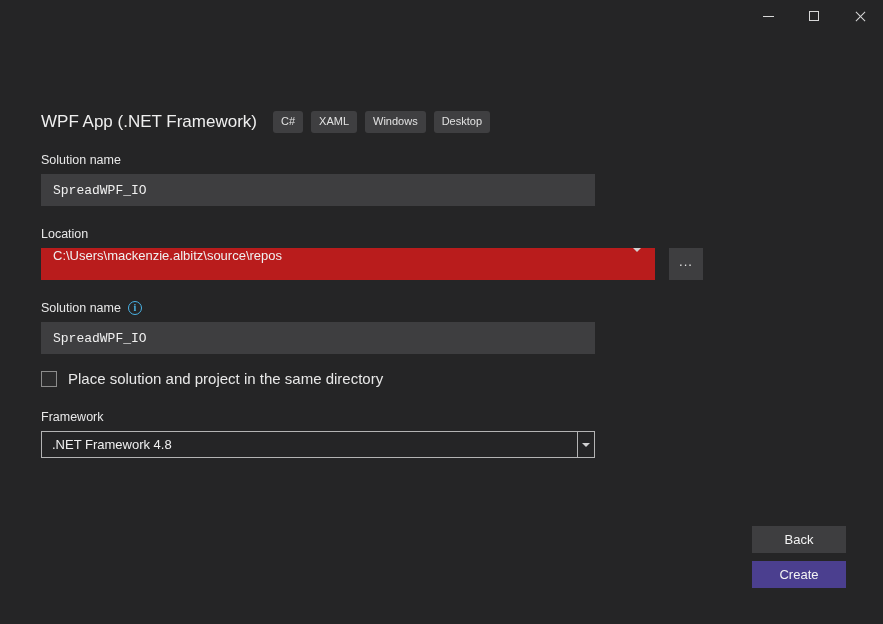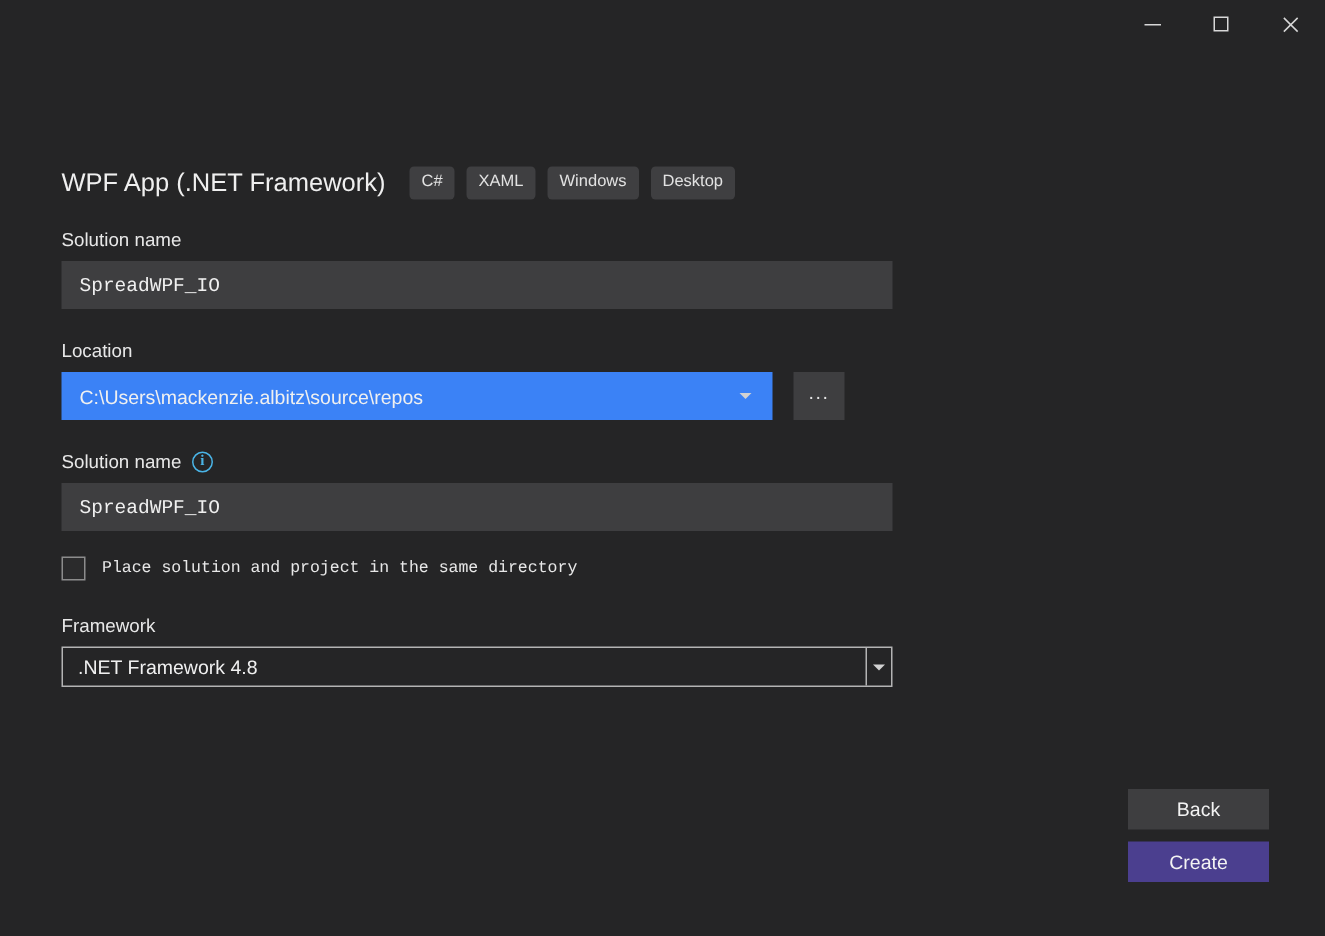--- a/index.html
+++ b/index.html
@@ -136,25 +136,24 @@
     color: #f0f0f0;
     font-size: 13px;
     font-family: Liberation Mono, monospace;
     padding: 0 12px;
   }
 
   .combo-row { display: flex; align-items: center; gap: 14px; }
 
   .location-combo {
     position: relative;
-    width: 474px;
-    height: 32px;
-    background: #3b82f6;
-    display: flex;
-    align-items: center;
+    width: 614px;
+    height: 32px;
+    background: #b91c1c;
+    display: flex;
   }
   .location-combo .value {
     flex: 1;
     padding: 0 12px;
     font-size: 13px;
     color: #f0f0f0;
     white-space: nowrap;
     overflow: hidden;
   }
   .caret {
@@ -185,21 +184,21 @@
     gap: 11px;
     margin-top: 17px;
     cursor: default;
   }
   .checkbox {
     width: 16px; height: 16px;
     border: 1px solid #8c8c8c;
     background: #2b2b2c;
     flex: none;
   }
-  .checkbox-label { font-size: 11px; color: #e8e8e8; line-height: 16px; font-family: Liberation Mono, monospace; }
+  .checkbox-label { font-size: 15px; color: #e8e8e8; line-height: 16px; }
 
   .framework-combo {
     position: relative;
     width: 554px;
     height: 27px;
     background: #252526;
     border: 1px solid #b4b4b4;
     display: flex;
     align-items: stretch;
   }

